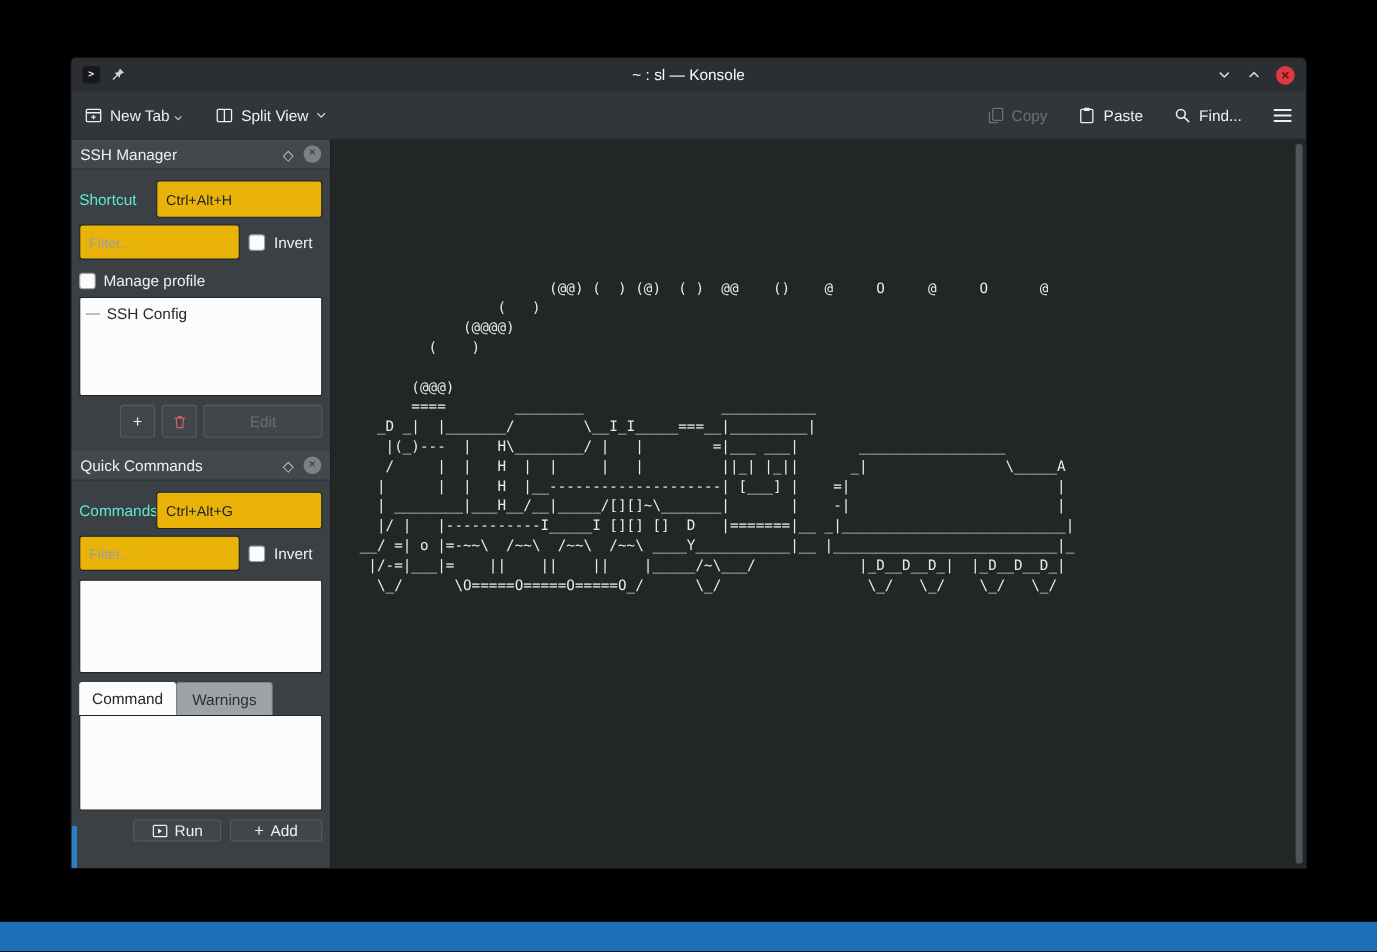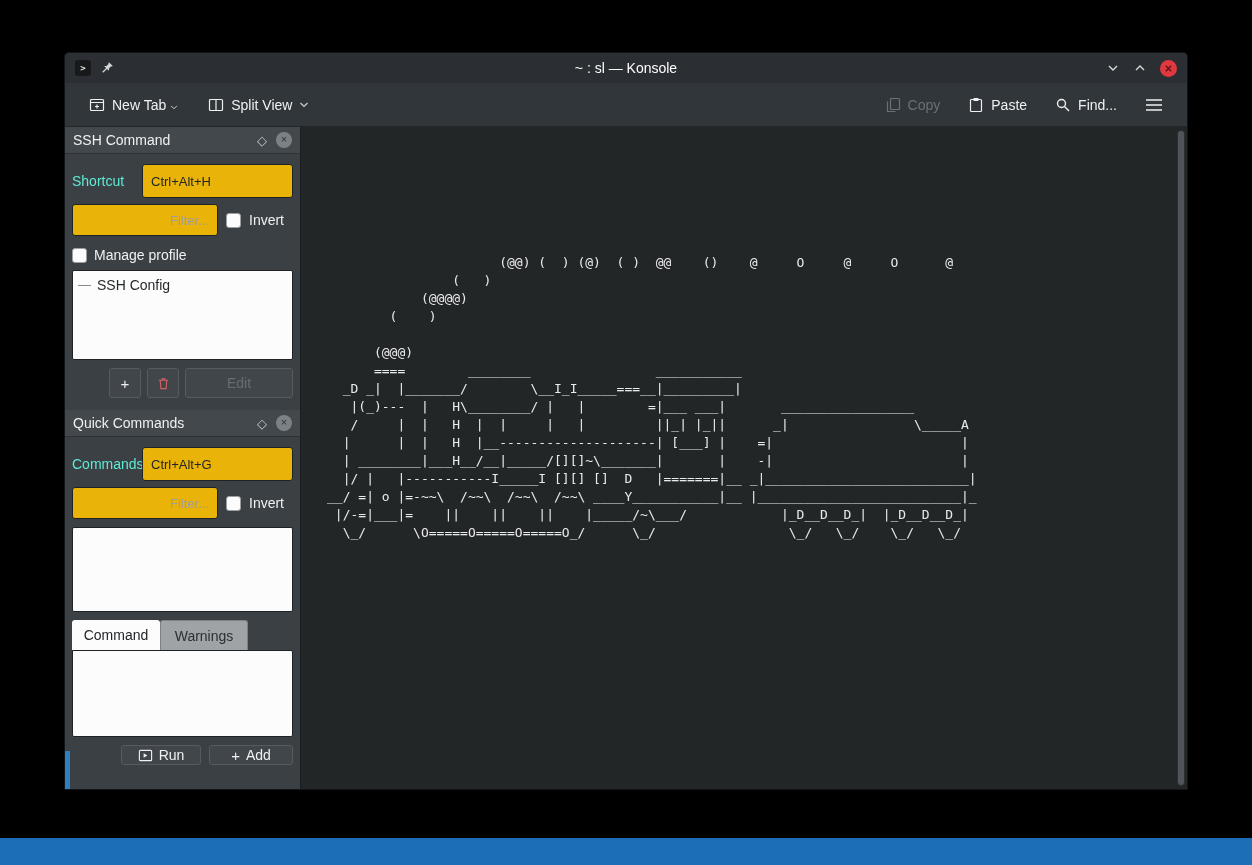--- a/index.html
+++ b/index.html
@@ -19,21 +19,21 @@
               display:flex; align-items:center; justify-content:center; }
   .pin { margin-left:9px; display:flex; }
   .win-title { position:absolute; left:0; right:0; text-align:center; color:#fcfcfc; font-size:14px; pointer-events:none; }
   .win-controls { margin-left:auto; display:flex; align-items:center; gap:13px; z-index:2; }
   .win-btn { background:none; border:none; display:flex; align-items:center; cursor:pointer; padding:0; }
   .close-circle { width:17px; height:17px; border-radius:50%; background:#e0383f;
                   display:flex; align-items:center; justify-content:center; }
 
   
   .toolbar { flex:0 0 44px; background:#31363b; border-bottom:1px solid #24282b;
-             display:flex; align-items:center; padding:0 24px; }
+             display:flex; align-items:center; padding:0 12px; }
   .tbtn { background:none; border:none; color:#eff0f1; font-size:14px; font-family:inherit;
           display:inline-flex; align-items:center; gap:7px; cursor:pointer; }
   .tbtn.disabled { color:#6b7075; }
   .tb-left { display:flex; align-items:center; gap:30px; }
   .tb-right { margin-left:auto; display:flex; align-items:center; gap:28px; }
   .mini-arrow { margin-left:-3px; align-self:flex-end; margin-bottom:3px; }
 
   
   .main { flex:1; display:flex; min-height:0; }
 
@@ -52,21 +52,21 @@
 
   .row { display:flex; align-items:center; }
   .field-label { color:#5eead4; font-size:14px; }
   input { font-family:inherit; font-size:13px; color:#232629; background:#eab308;
           border:1px solid #1f2326; border-radius:3px; padding:0 8px; outline:none; }
   input::placeholder { color:#9b9ea0; }
   .shortcut-row { margin-top:10px; }
   .shortcut-row .field-label { width:70px; flex:0 0 70px; }
   .shortcut-input { flex:1; height:34px; min-width:0; }
   .filter-row { margin-top:6px; gap:8px; }
-  .filter-input { width:146px; height:32px; flex:0 0 146px;text-align:right; }
+  .filter-input { width:146px; height:32px; flex:0 0 146px; }
   .checkbox { width:15px; height:15px; background:#fcfcfc; border:1px solid #9da0a2;
               border-radius:3px; flex:0 0 15px; display:inline-block; cursor:pointer; }
   .check-label { color:#eff0f1; font-size:14px; }
   .manage-row { margin-top:11px; gap:7px; }
   .listbox { margin-top:7px; background:#fcfcfc; border:1px solid #1f2326; border-radius:2px;
              padding:4px 5px; overflow:hidden; }
   .listbox.ssh-list { height:90px; }
   .listbox.cmd-list { height:85px; margin-top:8px; }
   .tree-item { display:flex; align-items:center; font-size:14px; color:#26292c; padding:2px 0; cursor:default; }
   .tree-branch { width:13px; height:1px; border-top:1px solid #888b8e; margin-right:6px; flex:0 0 13px; }
@@ -204,21 +204,21 @@
             </svg>
         </button>
       </div>
     </div>
 
     <div class="main">
       <div class="sidebar">
 
         <section class="panel">
           <header class="panel-header">
-            <span class="panel-title">SSH Command</span>
+            <span class="panel-title">SSH Manager</span>
             <button class="ph-btn">
                 <span class="diamond">◇</span>
               </button>
             <button class="ph-btn">
                 <span class="circle-x">×</span>
               </button>
           </header>
 
           <div class="row shortcut-row">
             <span class="field-label">Shortcut</span>

